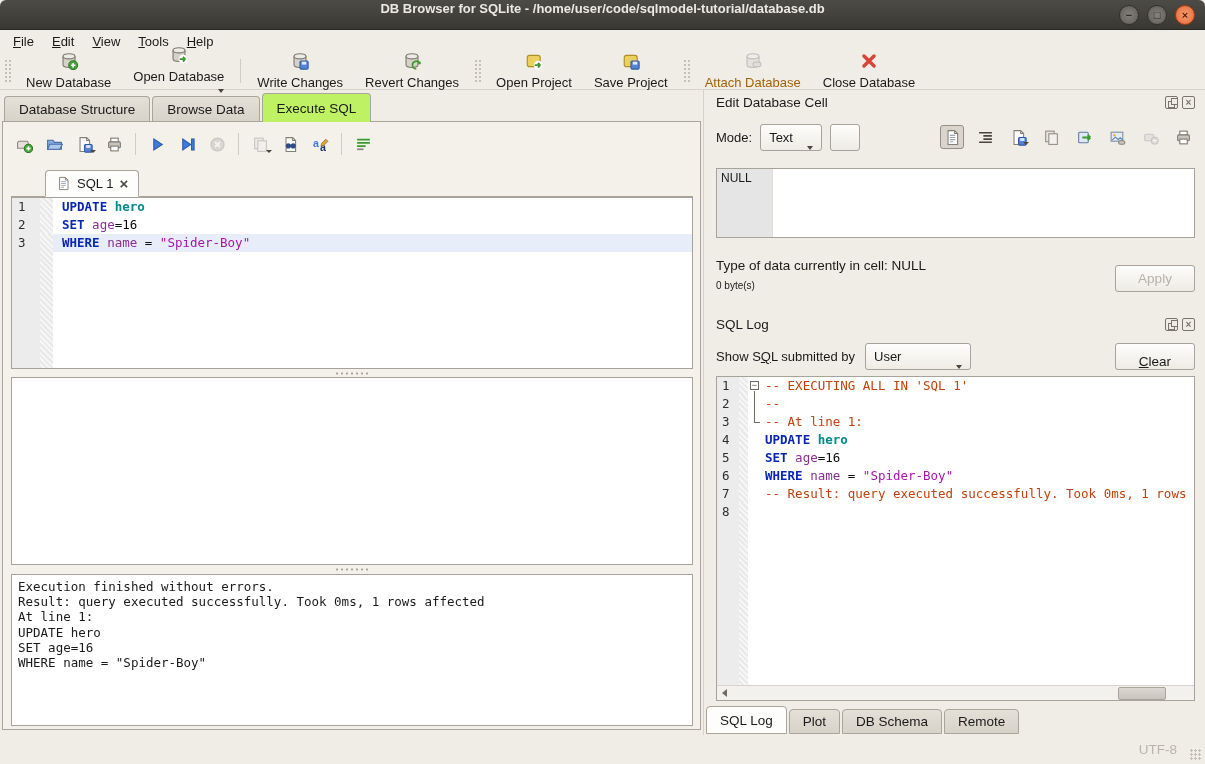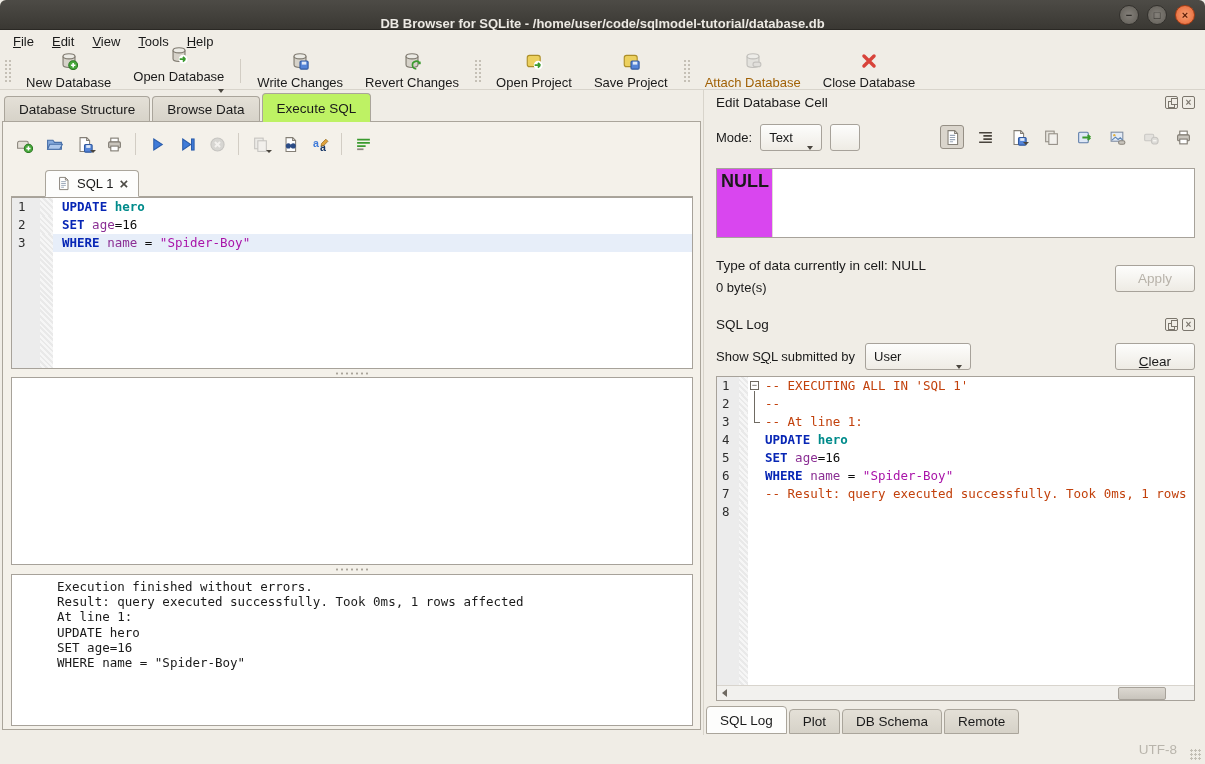--- a/index.html
+++ b/index.html
@@ -4,21 +4,21 @@
 <style>
   * { margin:0; padding:0; box-sizing:border-box; }
   html,body { width:1205px; height:764px; overflow:hidden; }
   body { font-family:"Liberation Sans", sans-serif; background:#f0ede6; font-size:13px; color:#1a1a1a; }
   .app { position:relative; width:1205px; height:764px; background:#f0ede6; }
 
   
   .titlebar { position:absolute; left:0; top:0; width:100%; height:30px;
     background:linear-gradient(#4d4b46,#3a3833); border-bottom:1px solid #2a2824;
     border-radius:6px 6px 0 0; }
-  .titlebar .title { position:absolute; left:0; right:0; top:16px; text-align:center;
+  .titlebar .title { position:absolute; left:0; right:0; top:1px; text-align:center;
     color:#ece9e3; font-weight:bold; font-size:13px; }
   .win-controls { position:absolute; right:10px; top:5px; display:flex; gap:8px; }
   .wbtn { width:20px; height:20px; border-radius:50%; background:radial-gradient(#84807a,#5f5c55);
     border:1px solid #33312d; color:#2e2c28; font-size:11px; line-height:18px; text-align:center; font-weight:bold; }
   .wbtn.close { background:radial-gradient(#f7a072,#e66435); border-color:#a33c14; color:#5a1d07; }
 
   
   .menubar { position:absolute; left:0; top:30px; width:100%; height:22px; background:#f0ede6;
     display:flex; align-items:center; padding-left:4px; }
   .menu-item { padding:2px 9px; }
@@ -82,21 +82,21 @@
   .tk-cm  { color:#c2410c;margin-top:28px; }
   .tk-pl  { color:#0d0d0d; }
 
   .splitter { position:absolute; left:8px; width:682px; height:6px; display:flex; align-items:center; justify-content:center; }
   .splitter .dots { width:34px; height:3px;
     background:radial-gradient(circle at 2px 1.5px,#a9a49a 1px,transparent 1.2px) 0 0/5px 3px; }
 
   .empty-results { position:absolute; left:8px; top:255px; width:682px; height:188px; }
   .msg-pane { position:absolute; left:8px; top:452px; width:682px; height:152px;
     font-family:"DejaVu Sans Mono", monospace; font-size:12.5px; line-height:15.2px; padding:4px 6px; overflow:hidden; }
-  .msg-pane div { white-space:pre;margin-left:39px; }
+  .msg-pane div { white-space:pre; }
 
   
   .right { position:absolute; left:703px; top:0; width:502px; height:645px; border-left:1px solid #d8d4cb; }
   .dock-header { position:absolute; left:12px; right:10px; height:18px; display:flex; align-items:center; font-size:13.5px; }
   .dock-icons { margin-left:auto; display:flex; gap:4px; }
   .dock-ic { width:13px; height:13px; border:1px solid #7b766d; border-radius:2px; position:relative;
     color:#7b766d; font-size:10px; line-height:11px; text-align:center; font-weight:bold; background:#f0ede6; }
   .dock-ic.float::before { content:""; position:absolute; left:2px; top:4px; width:5px; height:5px; border:1px solid #7b766d; }
   .dock-ic.float::after { content:""; position:absolute; left:5px; top:1px; width:5px; height:5px; border:1px solid #7b766d; background:#f0ede6; }
 
@@ -107,23 +107,23 @@
   .combo .caret { margin:0; }
   .btn { height:27px; background:linear-gradient(#fdfdfc,#eeebe4); border:1px solid #a7a29a; border-radius:3px;
     display:flex; align-items:center; justify-content:center; padding:0 14px; font-size:13.5px; }
   .btn.disabled { color:#b7b2a9; }
   .gearbtn { width:28px; height:27px; }
   .cell-icons { margin-left:auto; display:flex; align-items:center; gap:9px; }
   .cell-icons .icbtn { width:24px; height:24px; }
   .cell-icons .icbtn.pressed { background:#dad5cc; border:1px solid #958f85; }
 
   .null-box { position:absolute; left:12px; right:10px; top:78px; height:70px; display:flex; }
-  .null-gutter { width:56px; background:#d946ef; border-right:1px solid #e0dcd3; padding:2px 4px; font-size:18px;font-weight:bold; }
+  .null-gutter { width:56px; background:#e5e5e5; border-right:1px solid #e0dcd3; padding:2px 4px; font-size:12px; }
   .type-info { position:absolute; left:12px; top:168px; font-size:13.5px; }
-  .byte-info { position:absolute; left:12px; top:190px; font-size:13px; }
+  .byte-info { position:absolute; left:12px; top:190px; font-size:10px; }
   .apply-btn { position:absolute; right:10px; top:175px; width:80px; }
 
   .hdr-log { top:225px; }
   .filter-row { position:absolute; left:12px; right:10px; top:252px; height:29px; display:flex; align-items:center; }
   .filter-row .combo { margin-left:10px; width:106px; }
   .clear-btn { margin-left:auto; width:80px;align-items:flex-end; }
 
   .log-box { position:absolute; left:12px; right:10px; top:286px; height:325px; overflow:hidden;
     font-family:"DejaVu Sans Mono", monospace; font-size:12.5px; position:absolute; }
   .log-line { display:flex; height:18px; line-height:18px; }

